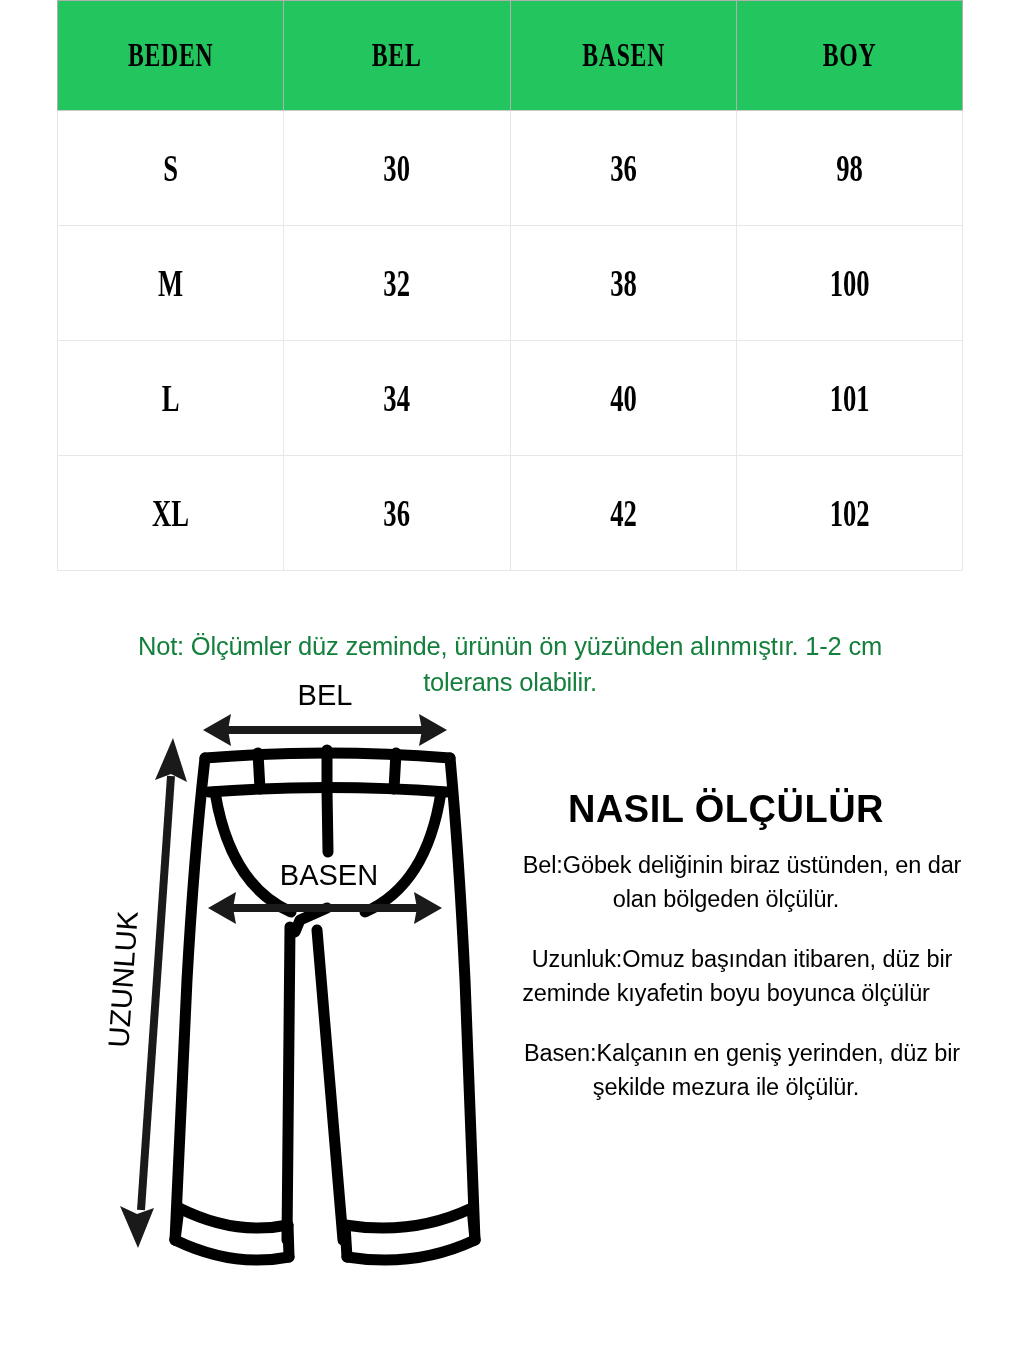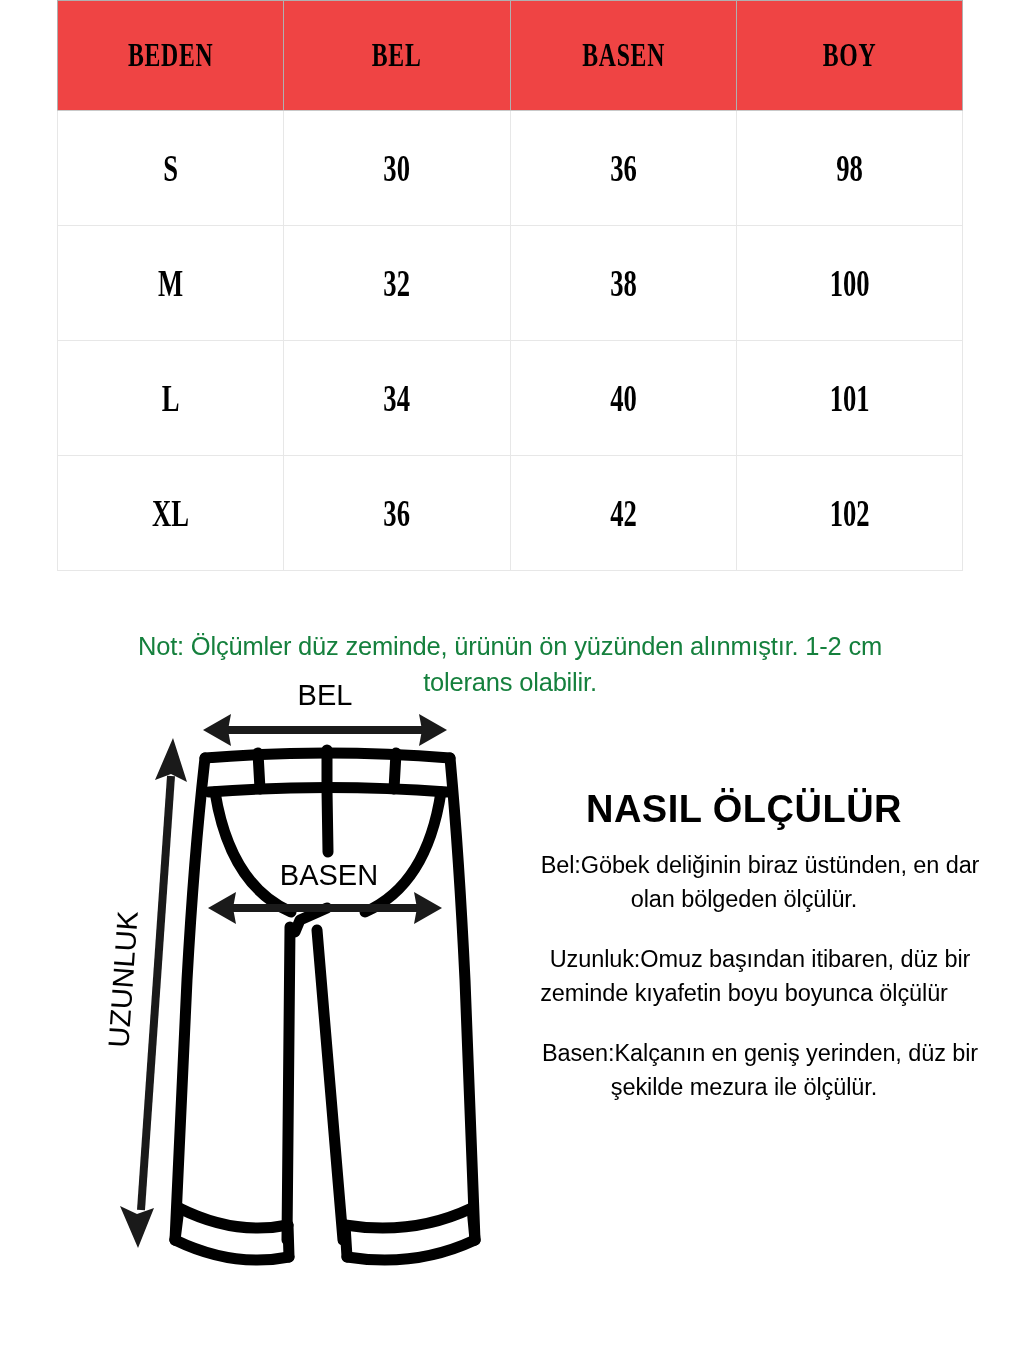--- a/index.html
+++ b/index.html
@@ -29,21 +29,21 @@
   .size-table th, .size-table td {
     width: 25%;
     text-align: center;
     vertical-align: middle;
     border: 1px solid #e7e7e7;
     font-family: "Liberation Serif", serif;
     font-weight: bold;
     color: #000000;
   }
   .size-table th {
-    background: #ef4444;
+    background: #22c55e;
     height: 110px;
     font-size: 33px;
     letter-spacing: 1px;
     border-color: #b0b0b0;
     border-bottom: 1px solid #c9c9c9;
   }
   .size-table td {
     height: 115px;
     font-size: 37px;
   }
@@ -73,21 +73,21 @@
     left: 95px;
     top: 680px;
     width: 420px;
     height: 640px;
   }
   .diagram svg { display: block; }
 
   
   .howto {
     position: absolute;
-    left: 488px;
+    left: 470px;
     top: 786px;
     width: 512px;
     text-align: center;
     color: #000000;
   }
   .howto-title {
     font-size: 38px;
     font-weight: bold;
     letter-spacing: 0.5px;
     line-height: 46px;

